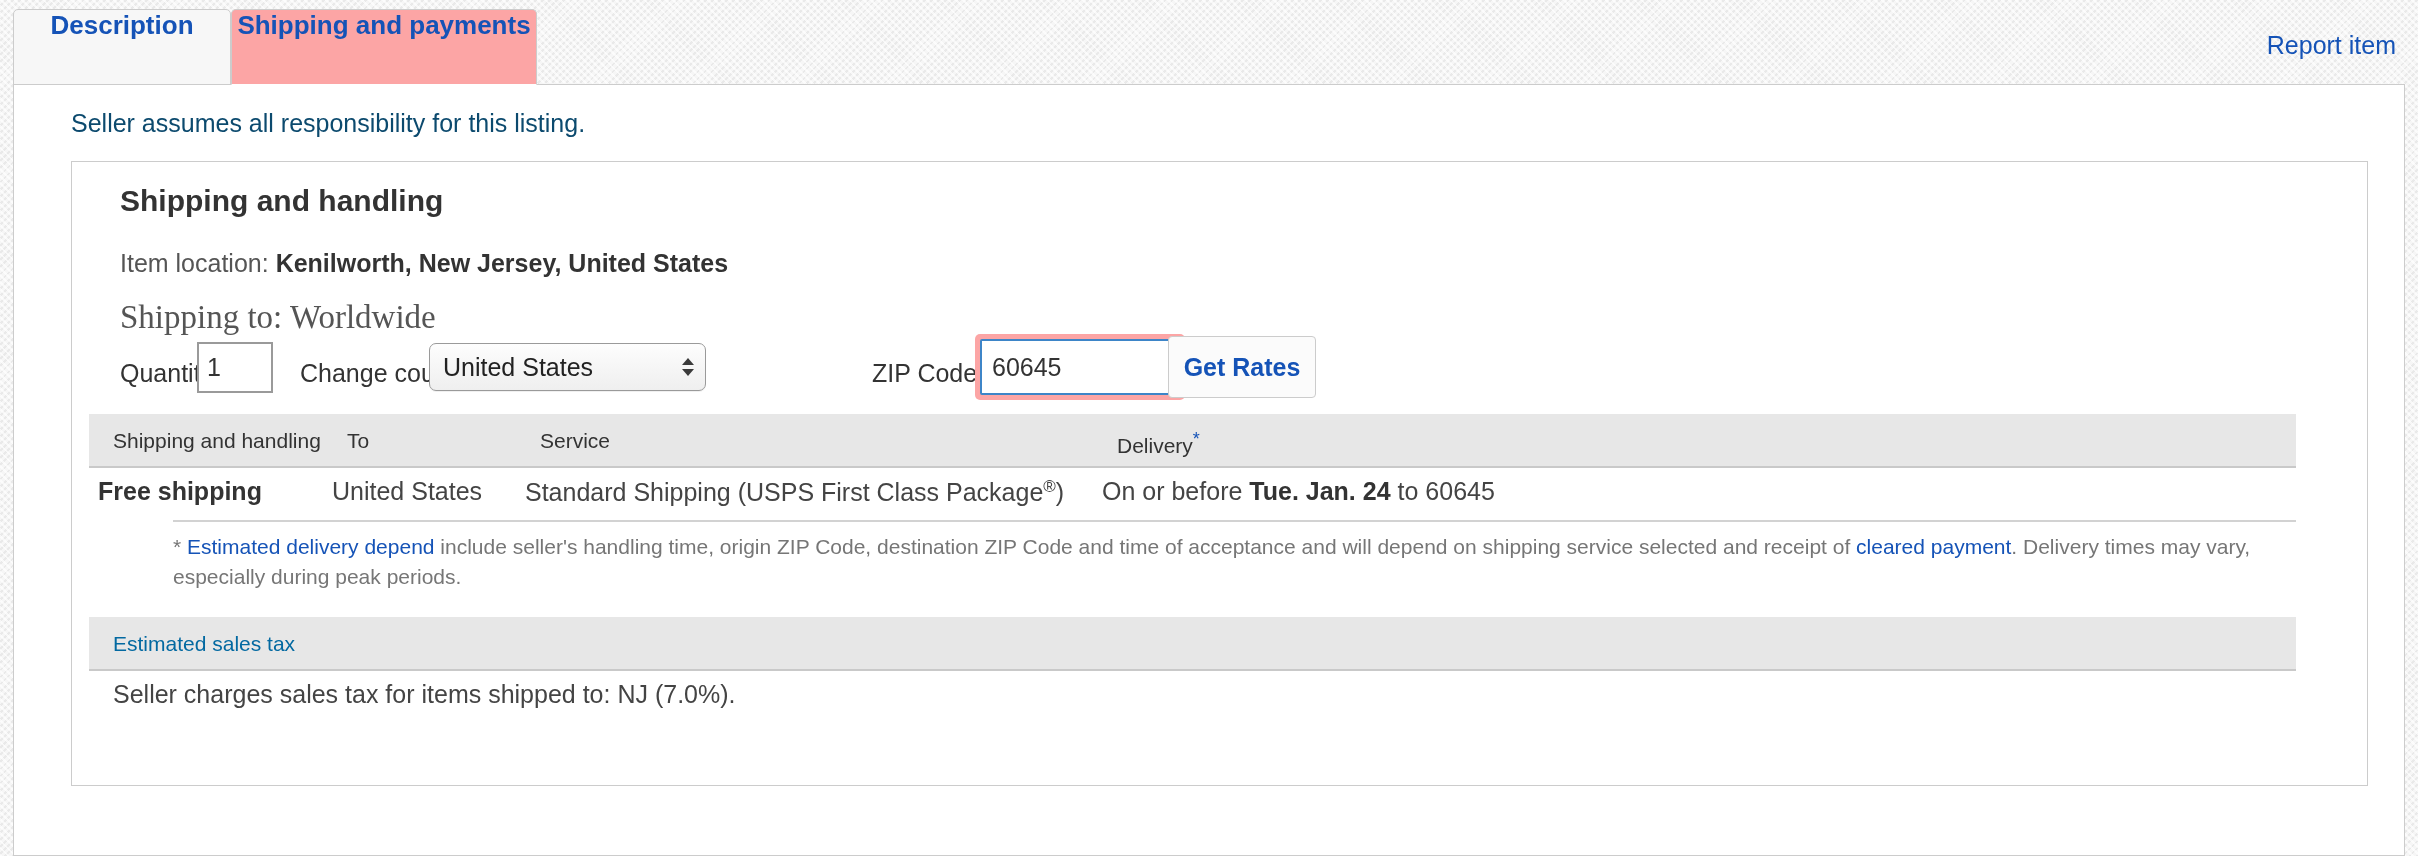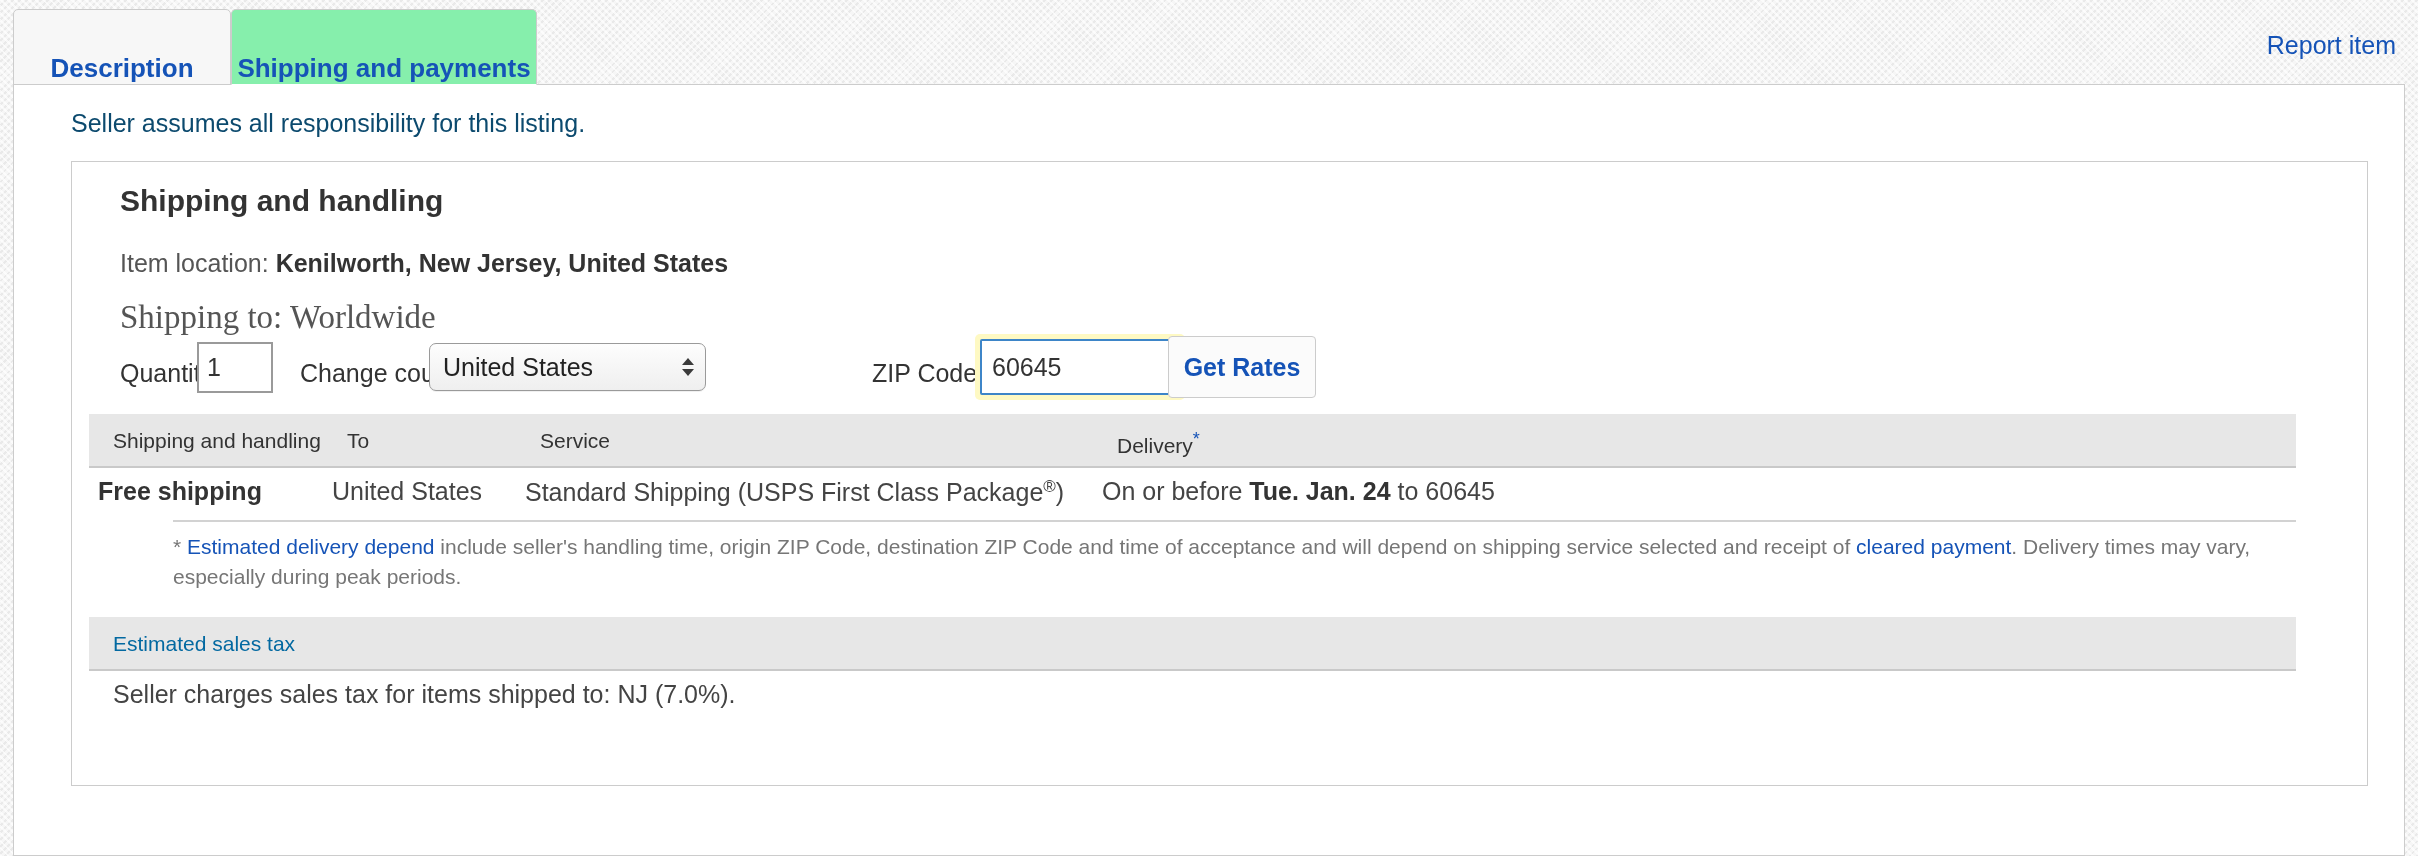--- a/index.html
+++ b/index.html
@@ -28,37 +28,37 @@
     height: 95px;
   }
   .tab {
     position: absolute;
     top: 9px;
     height: 76px;
     box-sizing: border-box;
     border: 1px solid #cccccc;
     border-radius: 5px 5px 0 0;
     display: flex;
-    align-items: flex-end;
+    align-items: flex-start;
     justify-content: center;
     font-size: 26px;
     font-weight: bold;
     color: #1553b7;
     letter-spacing: 0px;
   }
   .tab-inactive {
     left: 13px;
     width: 218px;
     background: #f7f7f7;
     border-bottom: 1px solid #cccccc;
   }
   .tab-active {
     left: 231px;
     width: 306px;
-    background: #86efac;
+    background: #fca5a5;
     border-bottom: 1px solid #ffffff;
     z-index: 3;
   }
   .tab-underline {
     position: absolute;
     left: 13px;
     top: 84px;
     width: 2392px;
     height: 1px;
     background: #cccccc;
@@ -206,21 +206,21 @@
 
   .lbl-zip { left: 800px; }
   .zip-wrap {
     position: absolute;
     left: 903px;
     top: -8px;
     width: 210px;
     height: 66px;
     box-sizing: border-box;
     border-radius: 5px;
-    background: #fef9c3;
+    background: #fca5a5;
     padding: 5px;
   }
   .zip-input {
     width: 100%;
     height: 100%;
     box-sizing: border-box;
     border: 2px solid #3d85c8;
     border-radius: 2px;
     background: #ffffff;
     font-family: "Liberation Sans", sans-serif;

